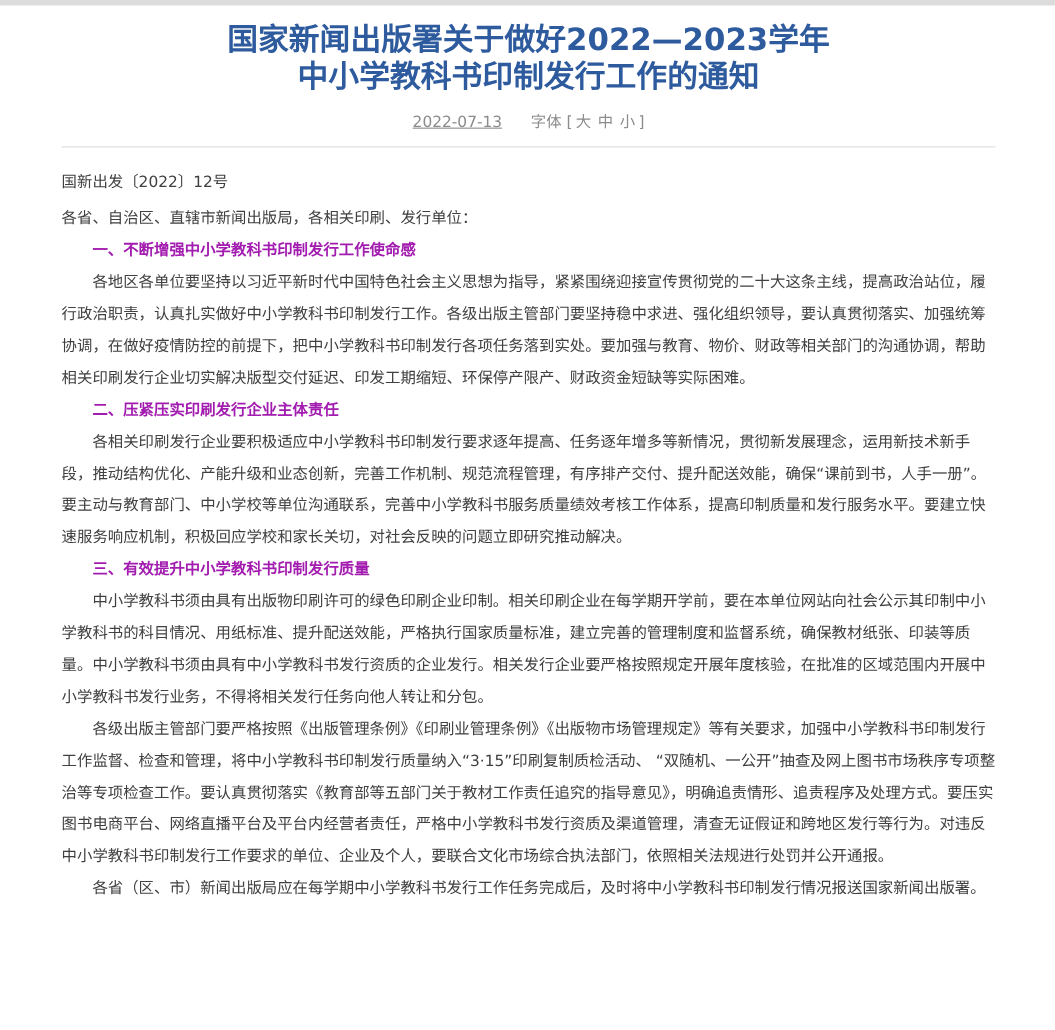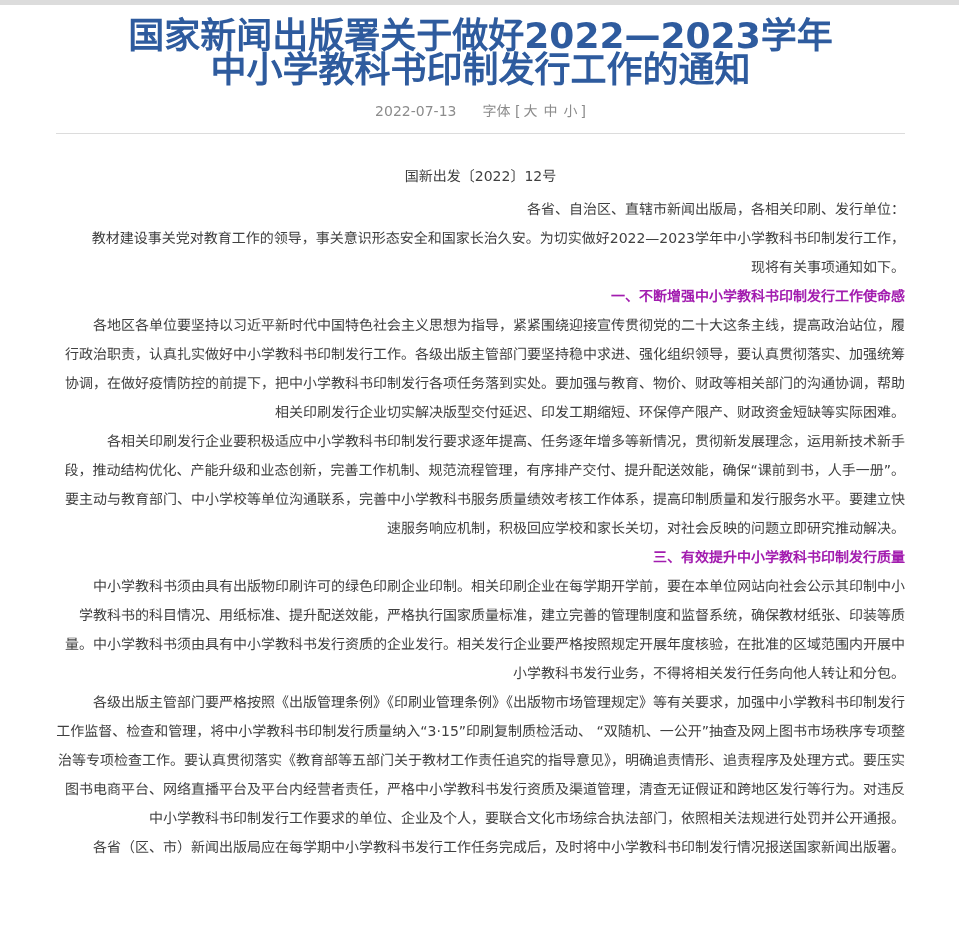--- a/index.html
+++ b/index.html
@@ -17,55 +17,54 @@
     height: 5px;
     background: #dcdcdc;
   }
   .page {
     padding: 0 54px 0 56px;
   }
   .doc-title {
     margin: 14px 0 0 0;
     text-align: center;
     color: #2e5b9e;
-    font-size: 36px;
+    font-size: 28px;
     font-weight: 600;
     line-height: 34px;
   }
   .meta-line {
     margin-top: 14px;
     text-align: center;
     color: #8c8c8c;
     font-size: 14px;
     line-height: 20px;
   }
-  .meta-line .date { margin-right: 26px; }
+  .meta-line .date { margin-right: 26px; text-decoration: underline; }
   .font-switch { color: #8c8c8c; margin-top: 21px; }
   .font-switch .opt {
     cursor: pointer;
     margin: 0 3px;
   }
   .separator {
     margin-top: 12px;
     border-bottom: 1px solid #dcdcdc;
     height: 0;
   }
   .doc-number {
-    margin-top: 32px;
-    text-align: center;
+    margin-top: 22px;
+    text-align: left;
     font-size: 14px;
     color: #404040;
     line-height: 20px;
   }
   .doc-body {
     margin-top: 9px;
     font-size: 14px;
     line-height: 29px;
     color: #404040;
-    text-align: right;
   }
   .doc-body p { margin: 0; }
   .salutation { text-indent: 0; }
   .para { text-indent: 2em; }
   .heading {
     text-indent: 2em;
     font-weight: 700;
     color: #a21caf;
   }
 </style>
@@ -84,23 +83,23 @@
   <div class="meta-line">
     <span class="date">2022-07-13</span><span class="font-switch"><span>字体</span> <span>[</span><span class="opt">大</span><span class="opt">中</span><span class="opt">小</span><span>]</span></span>
   </div>
 
   <div class="separator"></div>
 
   <div class="doc-number">国新出发〔2022〕12号</div>
 
   <div class="doc-body">
     <p class="salutation">各省、自治区、直辖市新闻出版局，各相关印刷、发行单位：</p>
-    <p class="para">教材建设事关党对教育工作的领导，事关意识形态安全和国家长治久安。为切实做好2022—2023学年中小学教科书印制发行工作，现将有关事项通知如下。</p>
     <p class="heading">一、不断增强中小学教科书印制发行工作使命感</p>
     <p class="para">各地区各单位要坚持以习近平新时代中国特色社会主义思想为指导，紧紧围绕迎接宣传贯彻党的二十大这条主线，提高政治站位，履行政治职责，认真扎实做好中小学教科书印制发行工作。各级出版主管部门要坚持稳中求进、强化组织领导，要认真贯彻落实、加强统筹协调，在做好疫情防控的前提下，把中小学教科书印制发行各项任务落到实处。要加强与教育、物价、财政等相关部门的沟通协调，帮助相关印刷发行企业切实解决版型交付延迟、印发工期缩短、环保停产限产、财政资金短缺等实际困难。</p>
+    <p class="heading">二、压紧压实印刷发行企业主体责任</p>
     <p class="para">各相关印刷发行企业要积极适应中小学教科书印制发行要求逐年提高、任务逐年增多等新情况，贯彻新发展理念，运用新技术新手段，推动结构优化、产能升级和业态创新，完善工作机制、规范流程管理，有序排产交付、提升配送效能，确保“课前到书，人手一册”。要主动与教育部门、中小学校等单位沟通联系，完善中小学教科书服务质量绩效考核工作体系，提高印制质量和发行服务水平。要建立快速服务响应机制，积极回应学校和家长关切，对社会反映的问题立即研究推动解决。</p>
     <p class="heading">三、有效提升中小学教科书印制发行质量</p>
     <p class="para">中小学教科书须由具有出版物印刷许可的绿色印刷企业印制。相关印刷企业在每学期开学前，要在本单位网站向社会公示其印制中小学教科书的科目情况、用纸标准、提升配送效能，严格执行国家质量标准，建立完善的管理制度和监督系统，确保教材纸张、印装等质量。中小学教科书须由具有中小学教科书发行资质的企业发行。相关发行企业要严格按照规定开展年度核验，在批准的区域范围内开展中小学教科书发行业务，不得将相关发行任务向他人转让和分包。</p>
     <p class="para">各级出版主管部门要严格按照《出版管理条例》《印刷业管理条例》《出版物市场管理规定》等有关要求，加强中小学教科书印制发行工作监督、检查和管理，将中小学教科书印制发行质量纳入“3·15”印刷复制质检活动、 “双随机、一公开”抽查及网上图书市场秩序专项整治等专项检查工作。要认真贯彻落实《教育部等五部门关于教材工作责任追究的指导意见》，明确追责情形、追责程序及处理方式。要压实图书电商平台、网络直播平台及平台内经营者责任，严格中小学教科书发行资质及渠道管理，清查无证假证和跨地区发行等行为。对违反中小学教科书印制发行工作要求的单位、企业及个人，要联合文化市场综合执法部门，依照相关法规进行处罚并公开通报。</p>
     <p class="para">各省（区、市）新闻出版局应在每学期中小学教科书发行工作任务完成后，及时将中小学教科书印制发行情况报送国家新闻出版署。</p>
   </div>
 
 </div>
 
 </body></html>

